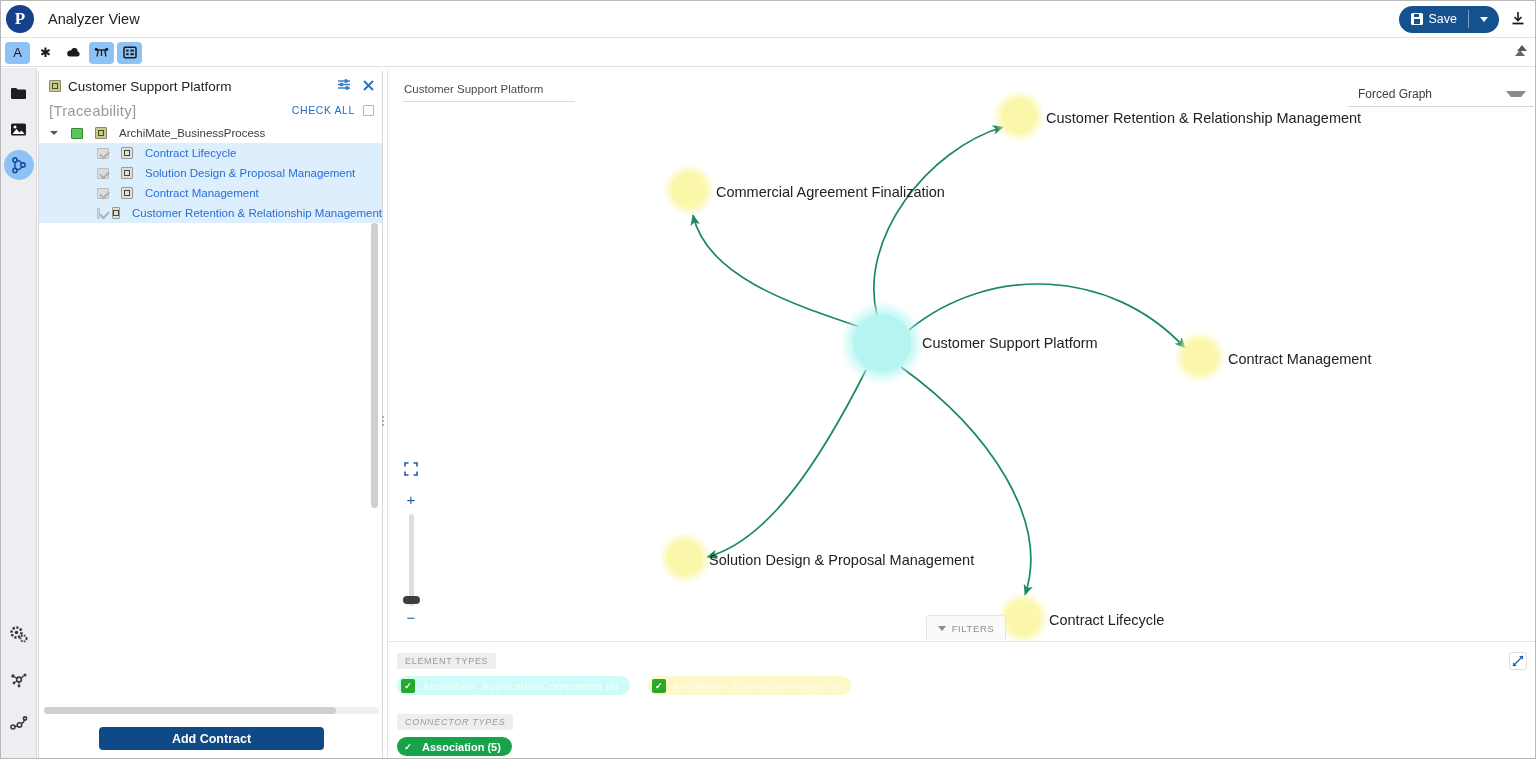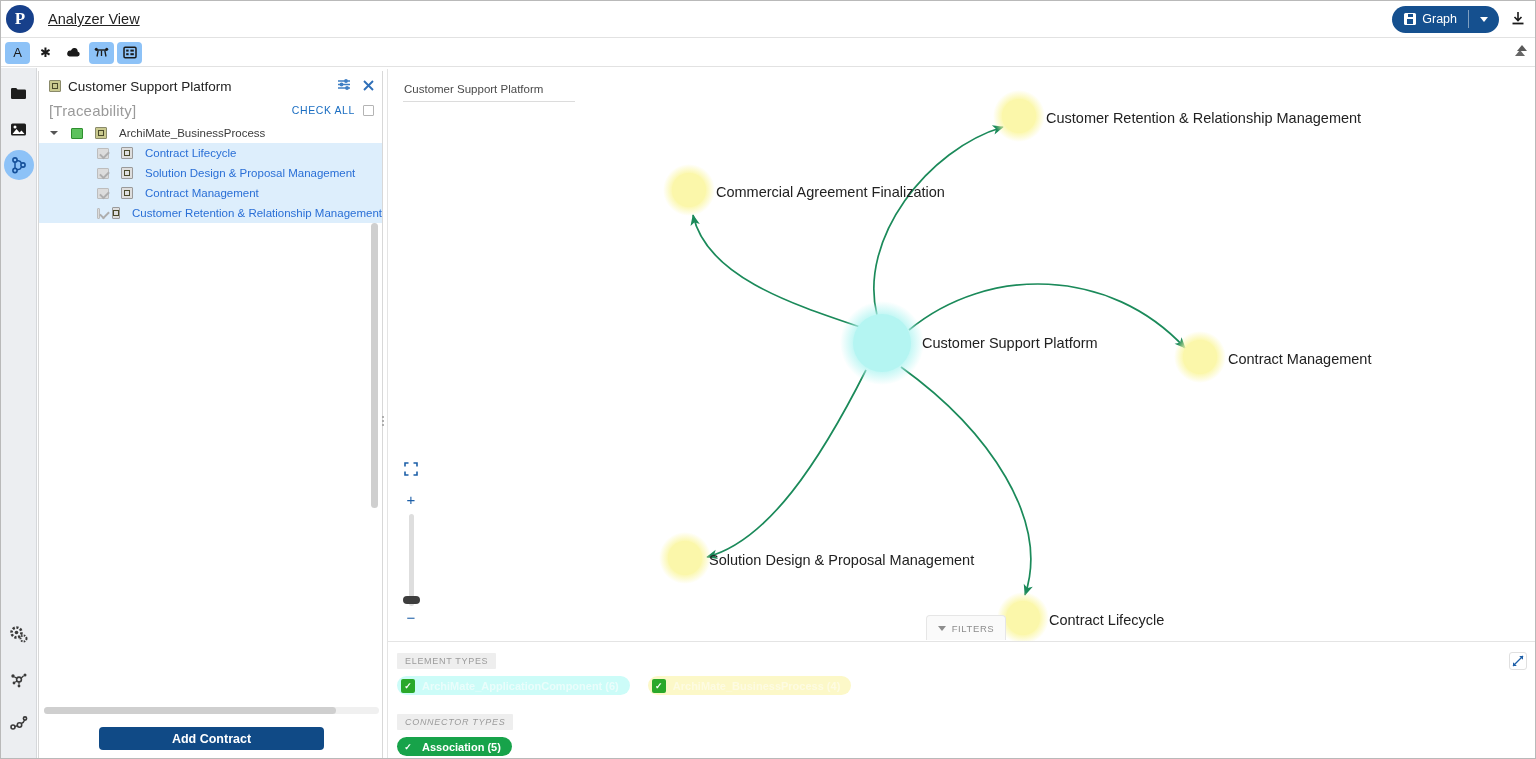--- a/index.html
+++ b/index.html
@@ -24,21 +24,21 @@
     background: #ffffff; border-bottom: 1px solid #e2e2e2;
     display: flex; align-items: center;
   }
   .logo {
     width: 28px; height: 28px; border-radius: 50%;
     background: #17408b; margin-left: 5px; margin-right: 14px;
     display: flex; align-items: center; justify-content: center;
     color: #ffffff; font-size: 17px; font-weight: bold;
     font-family: "Liberation Serif", serif;
   }
-  .app-title { font-size: 14.5px; color: #222; text-decoration: underline; }
+  .app-title { font-size: 14.5px; color: #222; }
   .topbar-right {
     margin-left: auto; display: flex; align-items: center; gap: 10px;
     padding-right: 10px;
   }
   .save-btn {
     display: flex; align-items: center; height: 27px;
     background: #15508f; border-radius: 14px; color: #fff;
     font-size: 12.5px; cursor: pointer; overflow: hidden;
   }
   .save-main { display: flex; align-items: center; gap: 6px; padding: 0 11px 0 12px; }
@@ -272,21 +272,21 @@
 
 <div id="app">
 
   <div class="topbar">
     <div class="logo">P</div>
     <div class="app-title">Analyzer View</div>
     <div class="topbar-right">
       <div class="save-btn">
         <div class="save-main">
           <span class="save-icon"></span>
-          <span>Graph</span>
+          <span>Save</span>
         </div>
         <div class="save-split"></div>
         <div class="save-caret">
           <span class="caret-dn"></span>
         </div>
       </div>
       <div class="dl-icon">
         <svg width="16" height="16" viewBox="0 0 16 16">
           <path d="M8 1 L8 9 M4.5 6 L8 9.5 L11.5 6" stroke="#1a1a1a" stroke-width="1.6" fill="none"></path>
           <path d="M2.5 12.5 L13.5 12.5" stroke="#1a1a1a" stroke-width="1.8"></path>
@@ -460,20 +460,24 @@
   </div>
   <div class="splitter">
       <i></i>
       <i></i>
       <i></i>
     </div>
 
   <div class="graph">
     <div class="gbreadcrumb">Customer Support Platform</div>
 
+    <div class="gselect">
+      <span>Forced Graph</span>
+      <span class="caret"></span>
+    </div>
 
     <svg class="gsvg" width="1149" height="573">
       <defs>
         <marker id="ah" markerWidth="9" markerHeight="9" refX="6.5" refY="3.2" orient="auto">
           <path d="M0.5,0.4 L7,3.2 L0.5,6 L2.2,3.2 z" fill="#1b8a5a"></path>
         </marker>
         <radialGradient id="glowC">
           <stop offset="60%" stop-color="#b4f5f2" stop-opacity="1"></stop>
           <stop offset="100%" stop-color="#b4f5f2" stop-opacity="0"></stop>
         </radialGradient>

